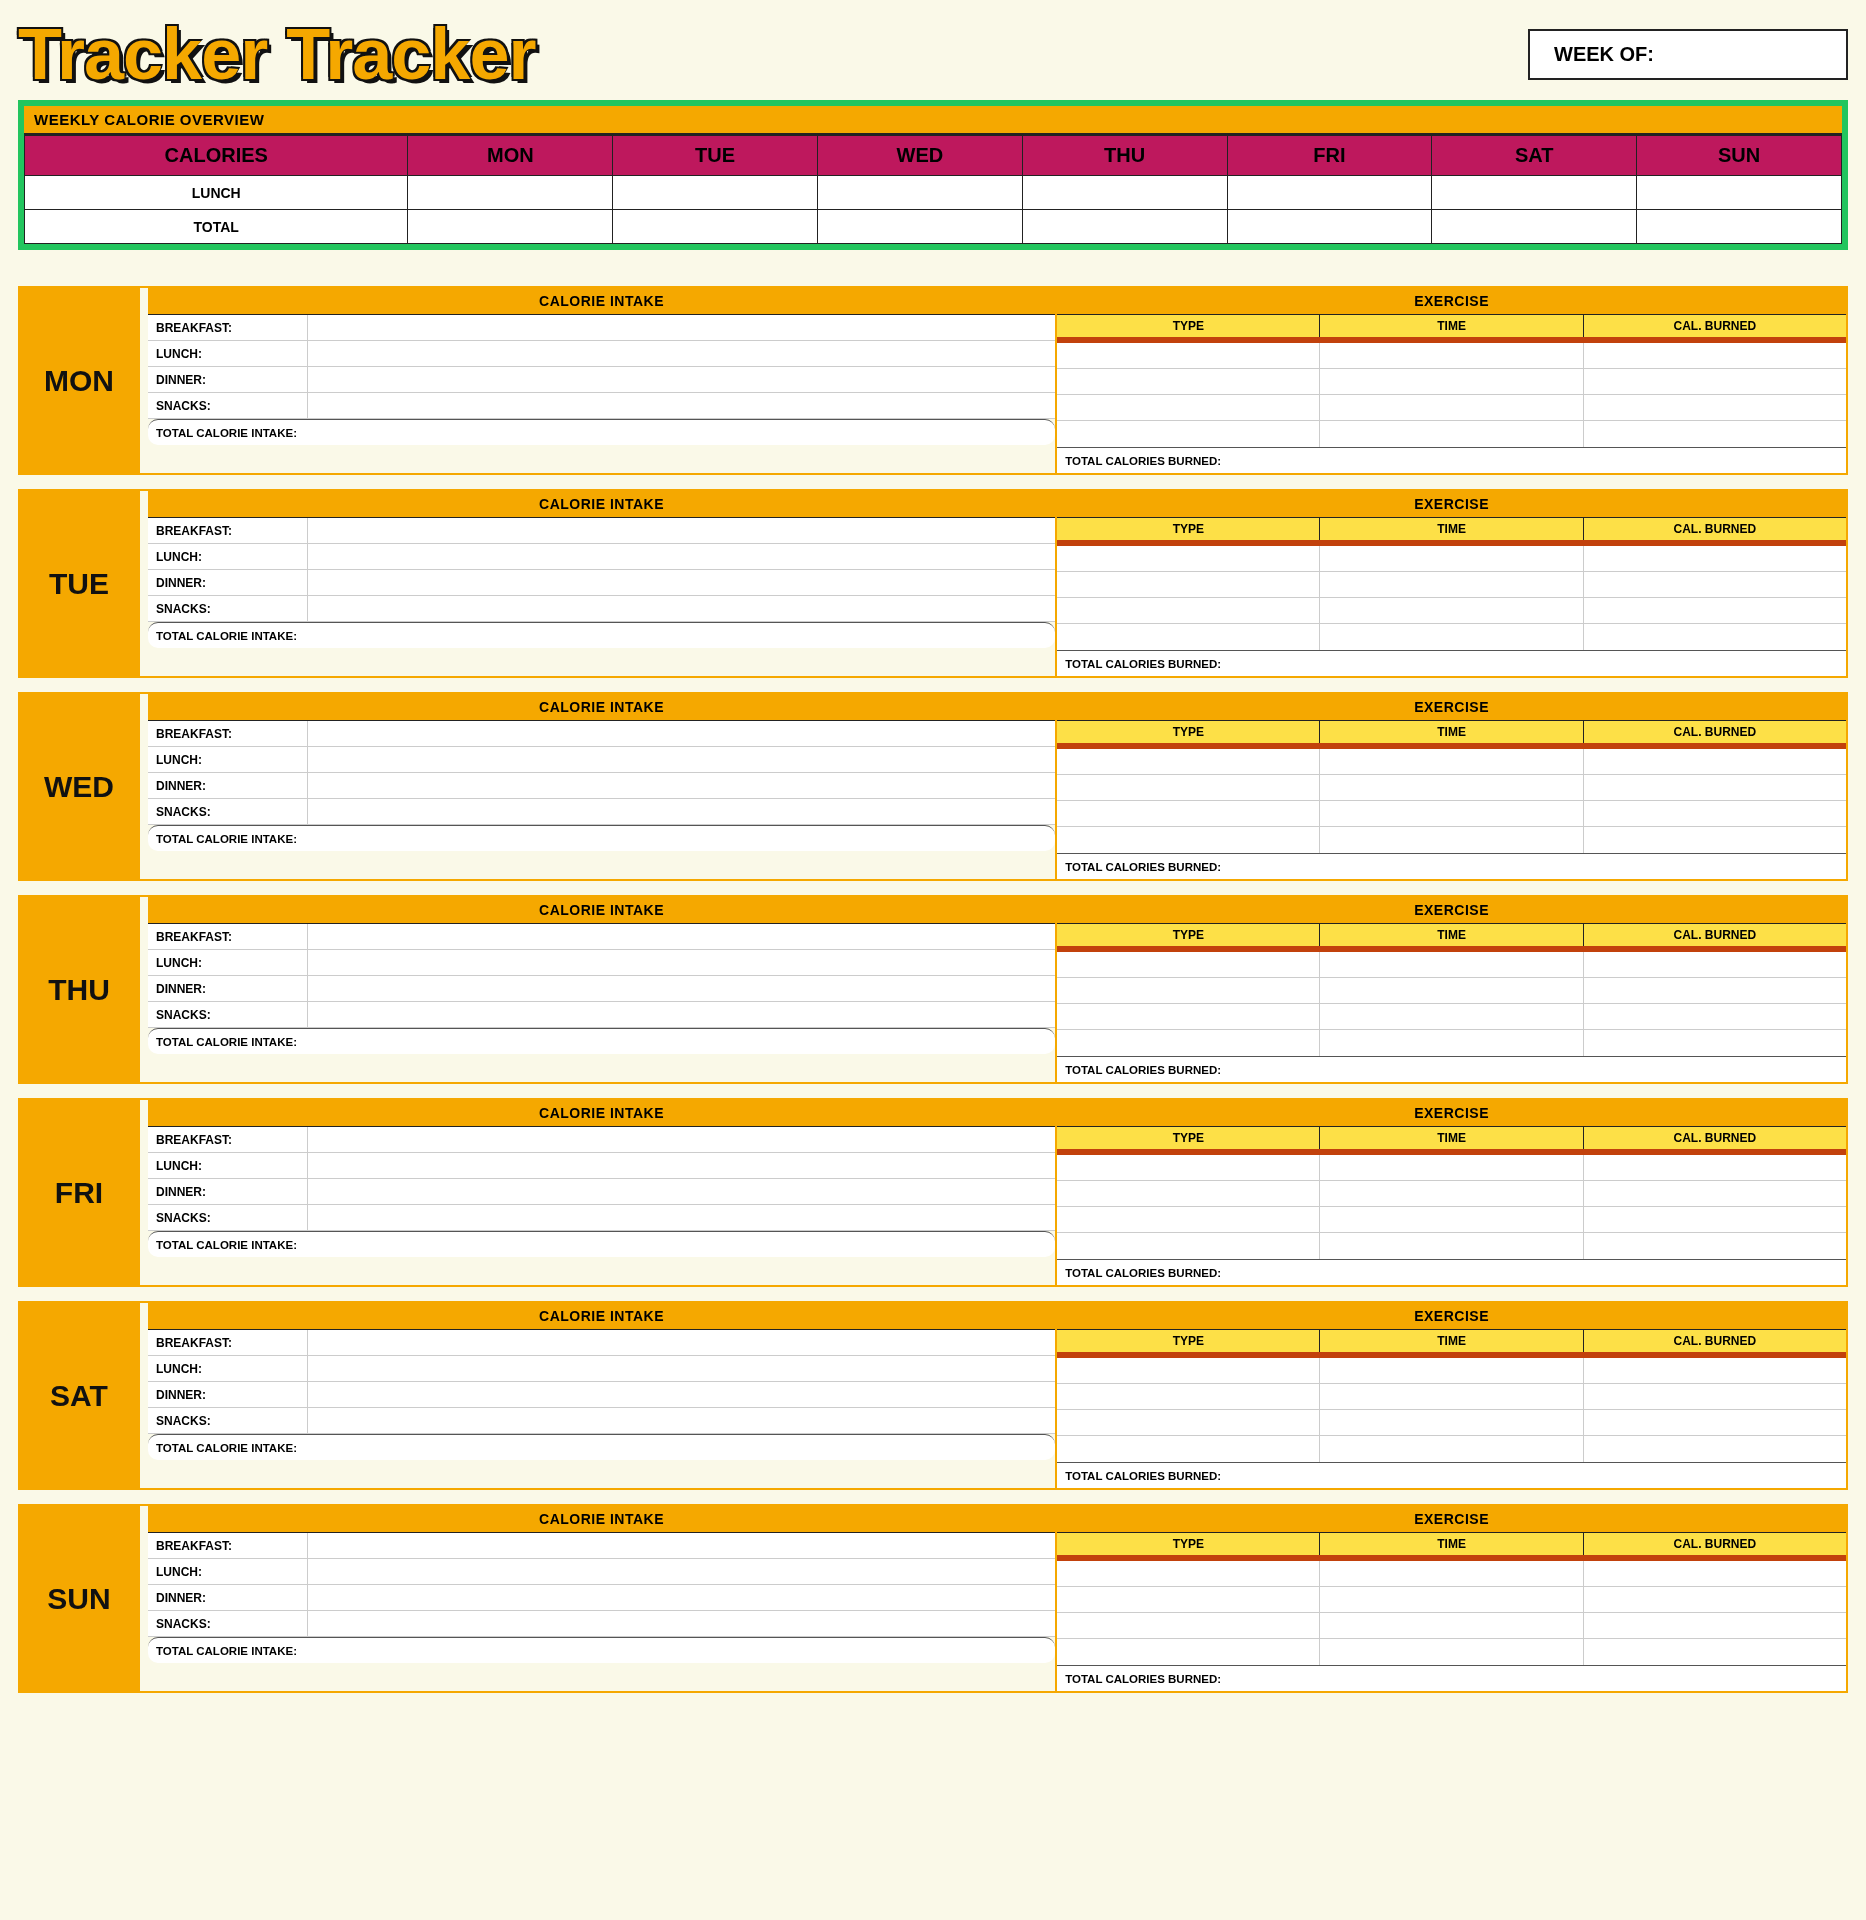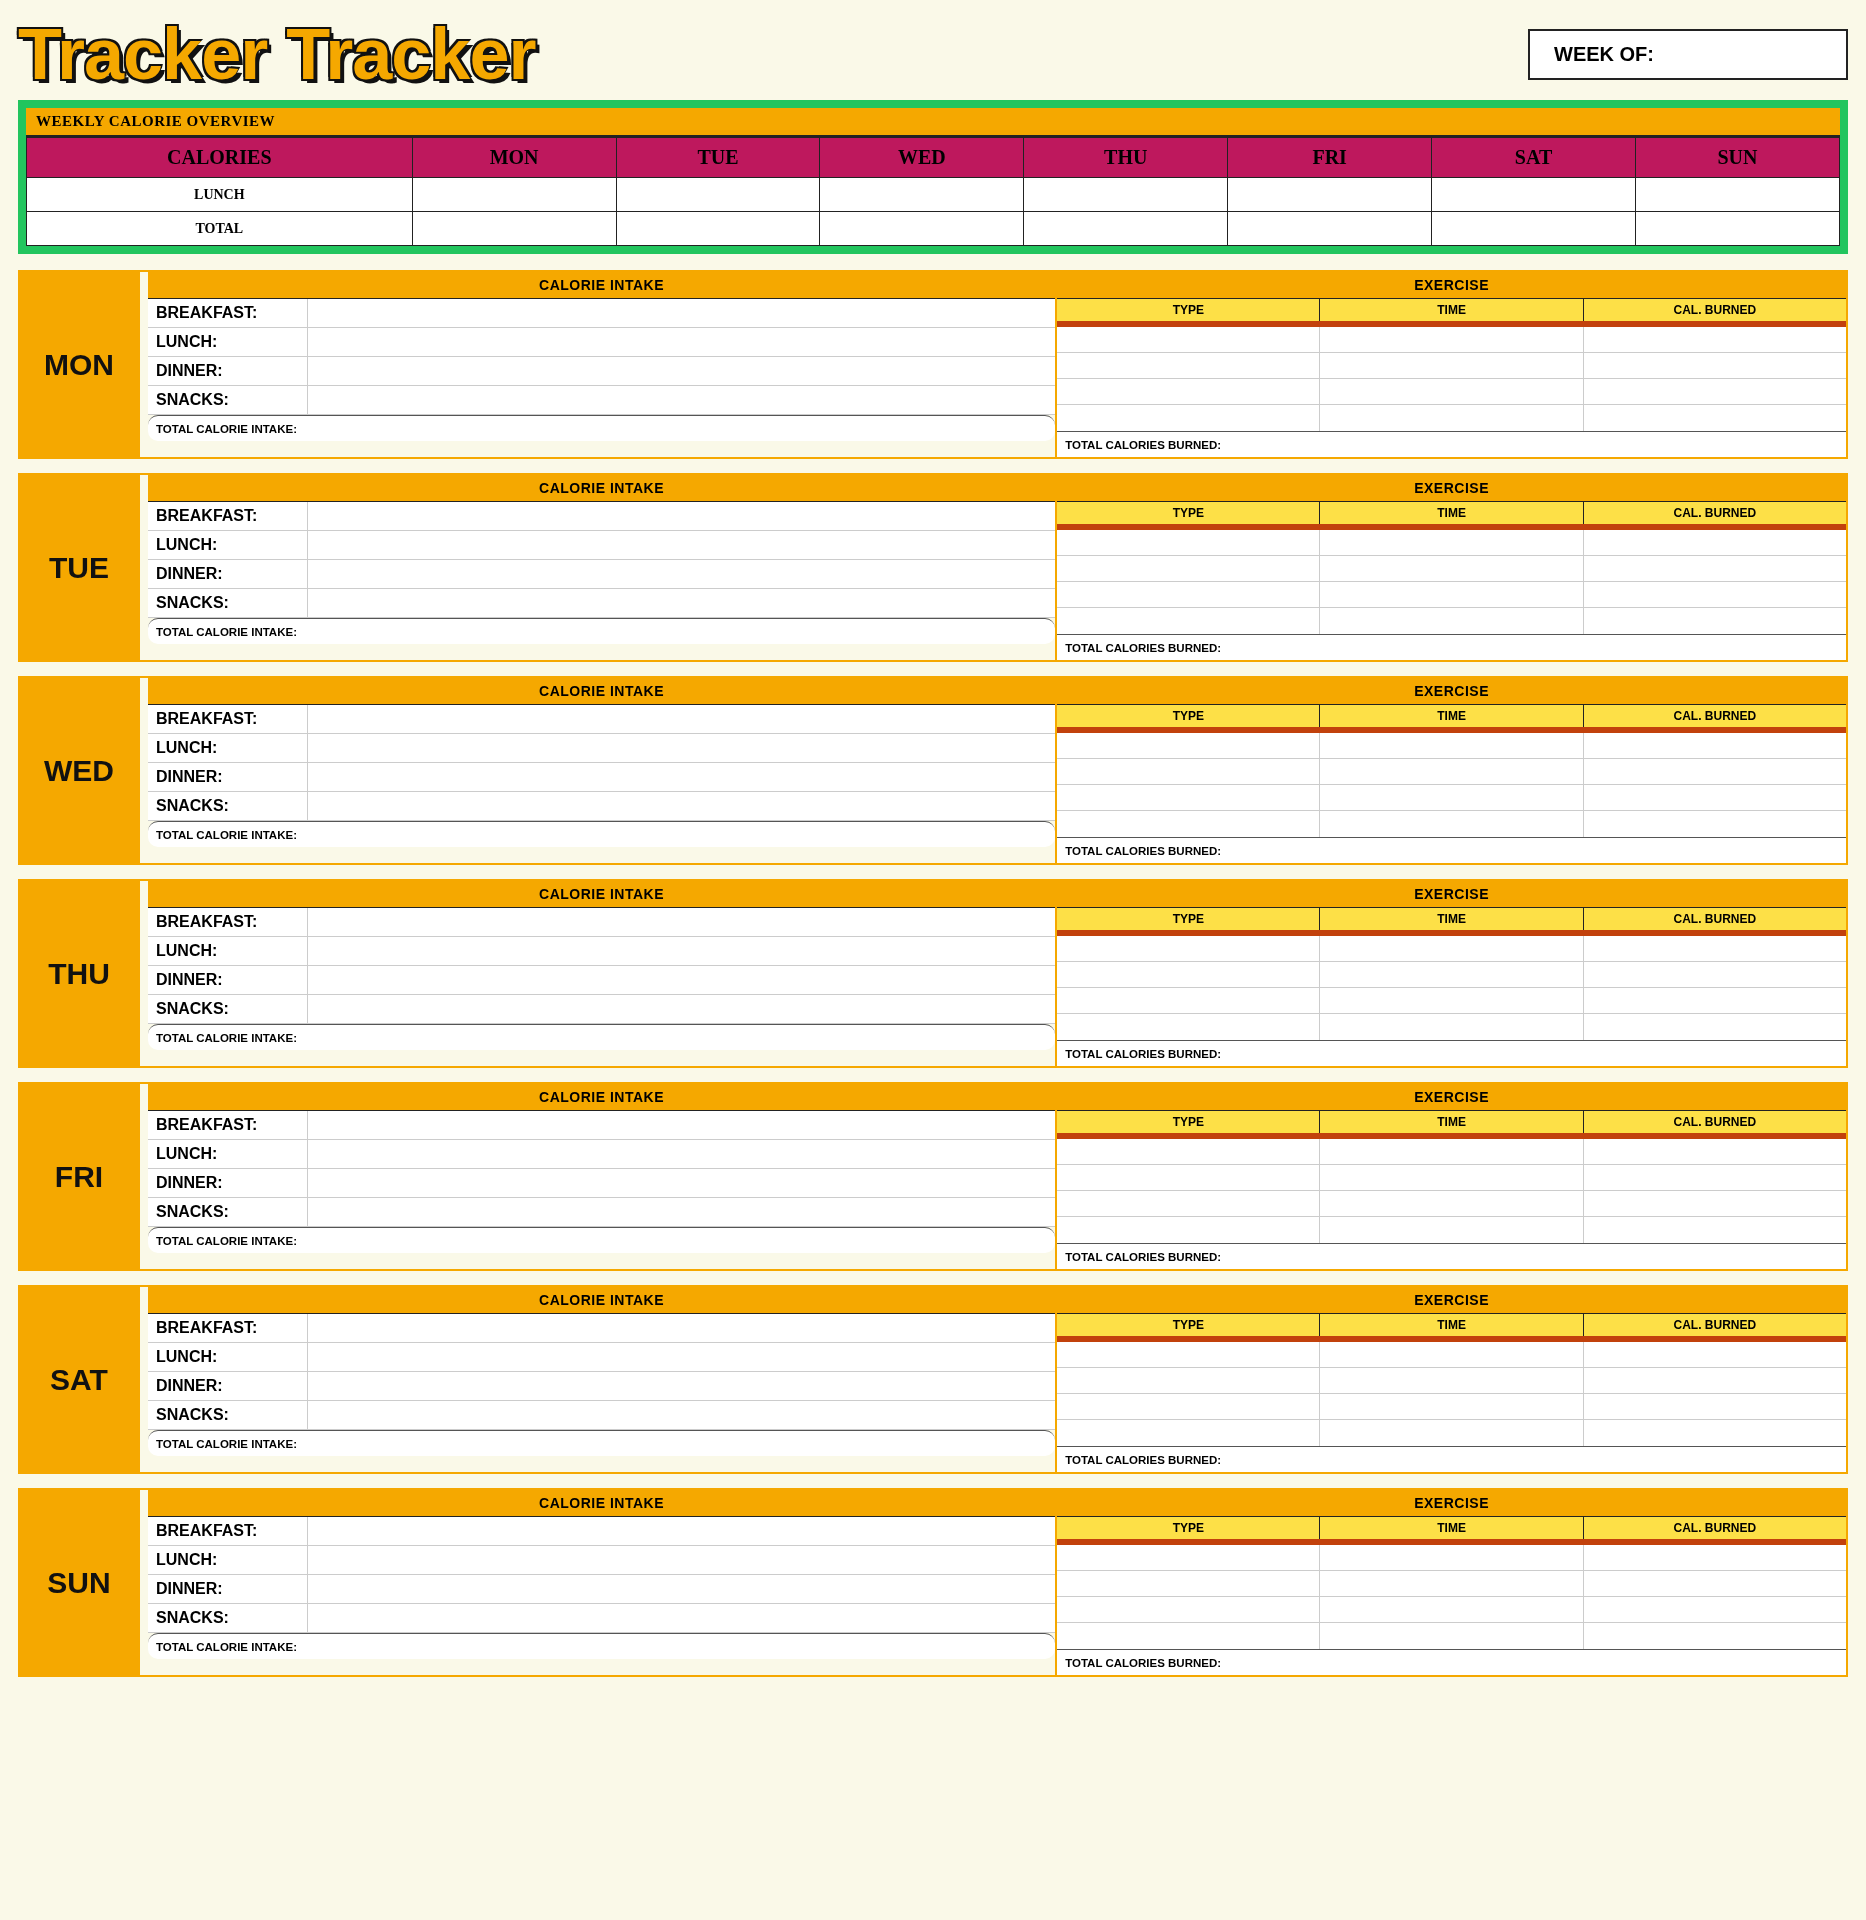--- a/index.html
+++ b/index.html
@@ -27,23 +27,22 @@
     .week-of-box {
       border: 2px solid #222;
       padding: 12px 24px;
       min-width: 320px;
       font-size: 20px;
       font-weight: 700;
       background: #fff;
     }
     
     .overview-section {
-      border: 8px solid #22c55e;
-      margin-bottom: 16px;
-      font-family: Liberation Serif, serif;
+      border: 6px solid #22c55e;
+      margin-bottom: 36px;
     }
     .overview-header {
       background: #f5a800;
       font-weight: 900;
       font-size: 15px;
       padding: 5px 10px;
       border-bottom: 2px solid #222;
       letter-spacing: 0.5px;
     }
     .overview-table {
@@ -126,21 +125,21 @@
     .sub-header-cell:last-child { border-right: none; }
     .intake-row {
       display: flex;
       border-bottom: 1px solid #ccc;
       background: #fff;
       min-height: 26px;
     }
     .intake-row:last-child { border-bottom: none; }
     .intake-label {
       font-weight: 700;
-      font-size: 16px;
+      font-size: 12px;
       padding: 5px 8px;
       min-width: 160px;
       border-right: 1px solid #ccc;
       display: flex;
       align-items: center;
     }
     .intake-value {
       flex: 1;
       padding: 5px 4px;
     }

